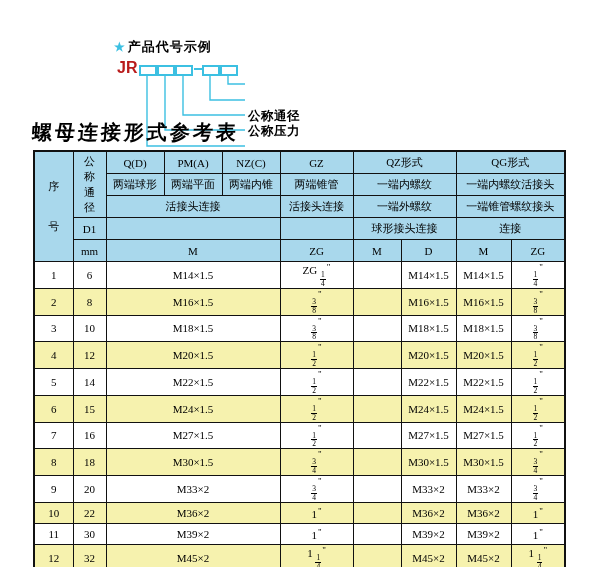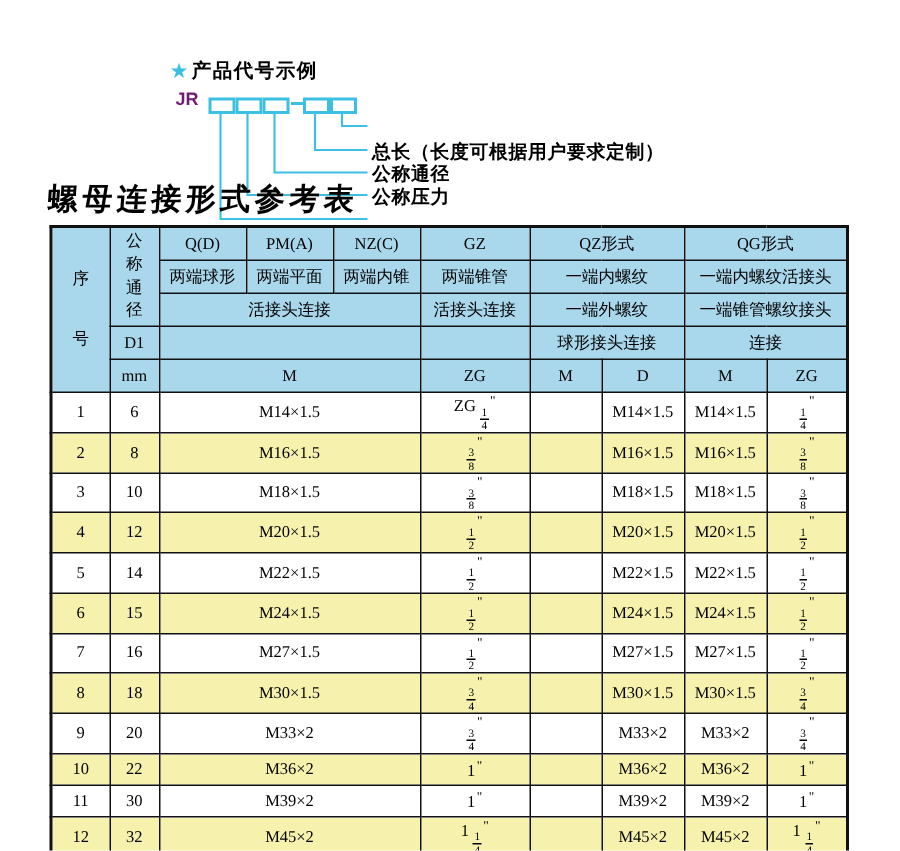--- a/index.html
+++ b/index.html
@@ -6,21 +6,21 @@
     --header-bg:#a9d8ec; --row-alt:#f6f2ae; --accent:#3cc0e2; --line:#111;
   }
   html,body{margin:0;padding:0;}
   body{width:600px;height:567px;background:#fff;font-family:"Liberation Sans",sans-serif;color:#000;position:relative;overflow:hidden;}
   .page{position:absolute;inset:0;}
 
   
   .diagram{position:absolute;left:0;top:0;width:484px;height:150px;margin-top:20px;}
   .diagram-title{position:absolute;left:114px;top:18px;font-size:13px;font-weight:bold;letter-spacing:1px;}
   .diagram-title .star{color:var(--accent);margin-right:2px;font-size:12px;}
-  .code-prefix{position:absolute;left:117px;top:39px;font-size:12px;font-weight:bold;font-family:"Liberation Sans",sans-serif;color:#701a75;}
+  .code-prefix{position:absolute;left:117px;top:39px;font-size:16px;font-weight:bold;font-family:"Liberation Sans",sans-serif;color:#b91c1c;}
   .code-box{position:absolute;top:45px;width:14px;height:7px;border:2px solid var(--accent);background:#fff;}
   .code-dash{position:absolute;top:48px;width:8px;height:2px;background:var(--accent);}
   .conn-svg{position:absolute;left:0;top:0;width:600px;height:150px;}
   .dlabel{position:absolute;left:248px;font-size:12.5px;font-weight:bold;white-space:nowrap;letter-spacing:0.5px;}
 
   
   .table-title{position:absolute;left:32px;top:119px;margin:0;font-size:20px;font-weight:bold;
     font-family:"DejaVu Serif","Liberation Serif",serif;letter-spacing:3px;transform:skewX(-4deg);}
 
   
@@ -57,21 +57,20 @@
     <div class="diagram-title">
       <span class="star">★</span><span>产品代号示例</span>
     </div>
     <span class="code-prefix">JR</span>
     <span class="code-box" style="left:139px"></span>
     <span class="code-box" style="left:157px"></span>
     <span class="code-box" style="left:175px"></span>
     <span class="code-dash" style="left:194px"></span>
     <span class="code-box" style="left:202px"></span>
     <span class="code-box" style="left:220px"></span>
-    <div class="dlabel" style="top:73px">总长（长度可根据用户要求定制）</div>
     <div class="dlabel" style="top:88px">公称通径</div>
     <div class="dlabel" style="top:103px">公称压力</div>
   </div>
 
   <h2 class="table-title">螺母连接形式参考表</h2>
 
   <table class="ref">
     <colgroup>
         <col style="width: 39px;">
         <col style="width: 33px;">

